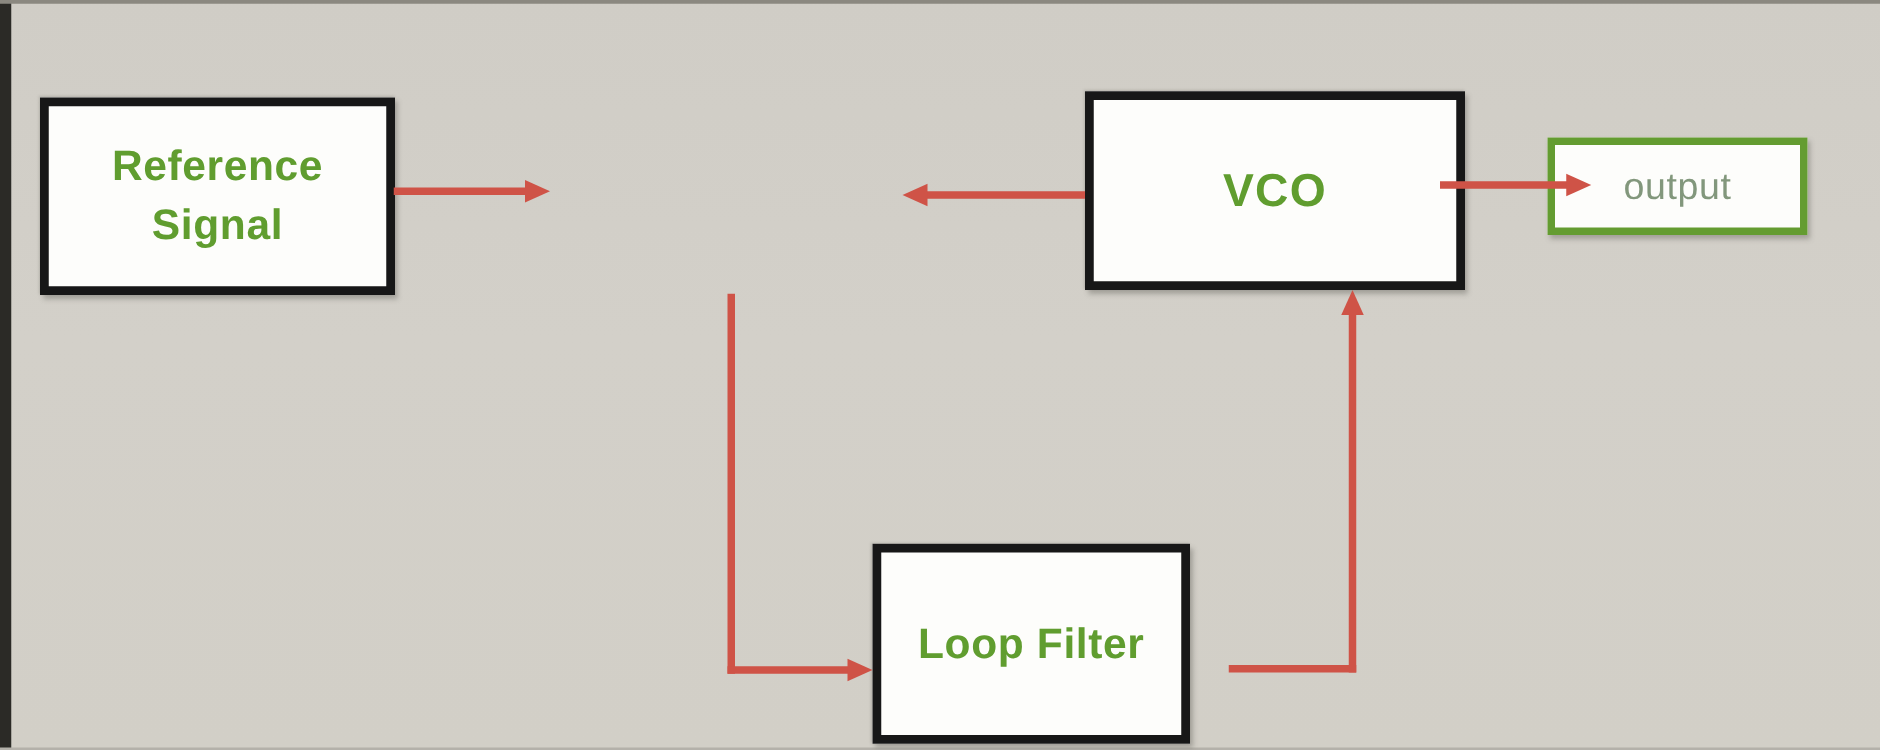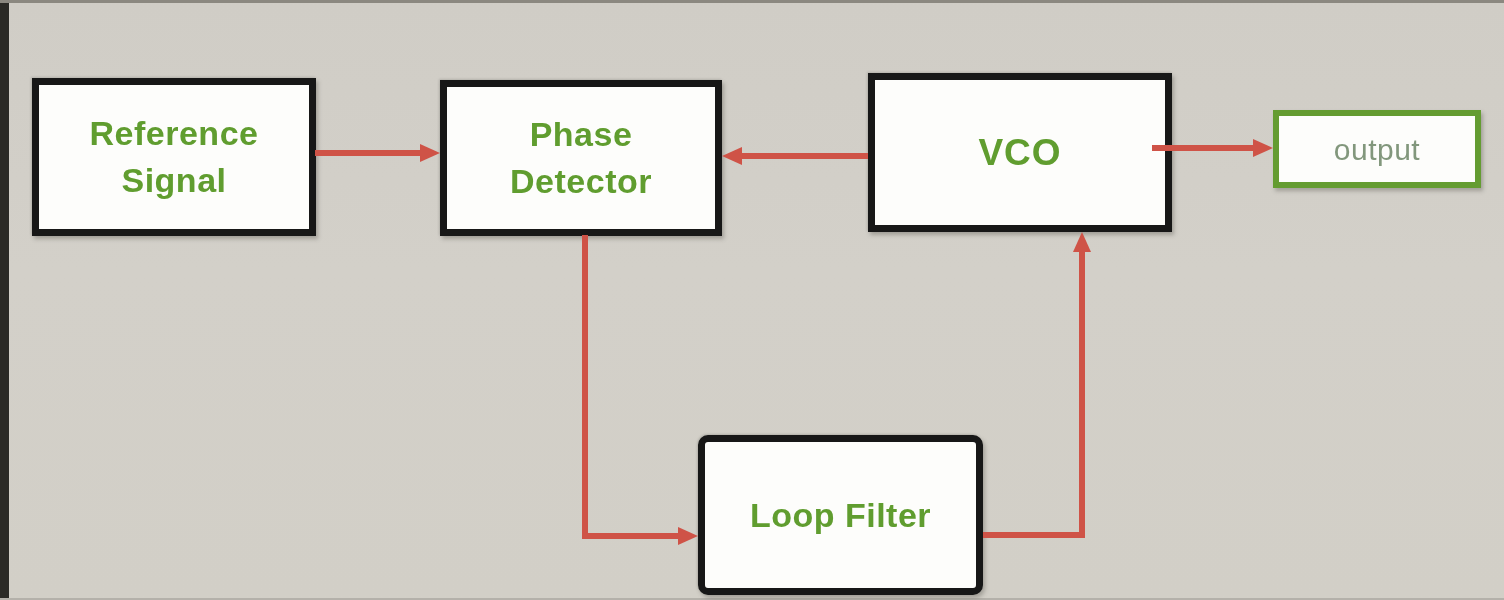--- a/index.html
+++ b/index.html
@@ -53,23 +53,23 @@
     font-size: 34px;
     line-height: 47px;
     text-align: center;
     white-space: pre-line;
     letter-spacing: 0.5px;
   }
   #node-ref  { left: 32px;  top: 78px;  width: 284px; height: 158px; }
   #node-pd   { left: 440px; top: 80px;  width: 282px; height: 156px; }
   #node-vco  { left: 868px; top: 73px;  width: 304px; height: 159px; }
   #node-vco .node-label { font-size: 37px; letter-spacing: 1px; }
-  #node-lf   { left: 698px; top: 435px; width: 285px; height: 160px; border-radius: 10px; }
+  #node-lf   { left: 698px; top: 435px; width: 254px; height: 160px; }
   #node-out  {
-    left: 1273px; top: 110px; width: 208px; height: 78px;
+    left: 1238px; top: 110px; width: 208px; height: 78px;
     border: 6px solid #649c31;
     box-shadow: 2px 3px 4px rgba(105, 103, 96, 0.45);
   }
   #node-out .node-label {
     color: #82977c;
     font-weight: 400;
     font-size: 30px;
     letter-spacing: 0.5px;
   }
 
@@ -105,24 +105,20 @@
 
   <div class="left-bar"></div>
   <div class="top-line"></div>
   <div class="bottom-line"></div>
 
   <div class="node" id="node-ref">
     <div class="node-label">Reference
 Signal</div>
   </div>
 
-  <div class="node" id="node-pd">
-    <div class="node-label">Phase
-Detector</div>
-  </div>
 
   <div class="node" id="node-vco">
     <div class="node-label">VCO</div>
   </div>
 
   <div class="node" id="node-lf">
     <div class="node-label">Loop Filter</div>
   </div>
 
   <div class="node" id="node-out">

